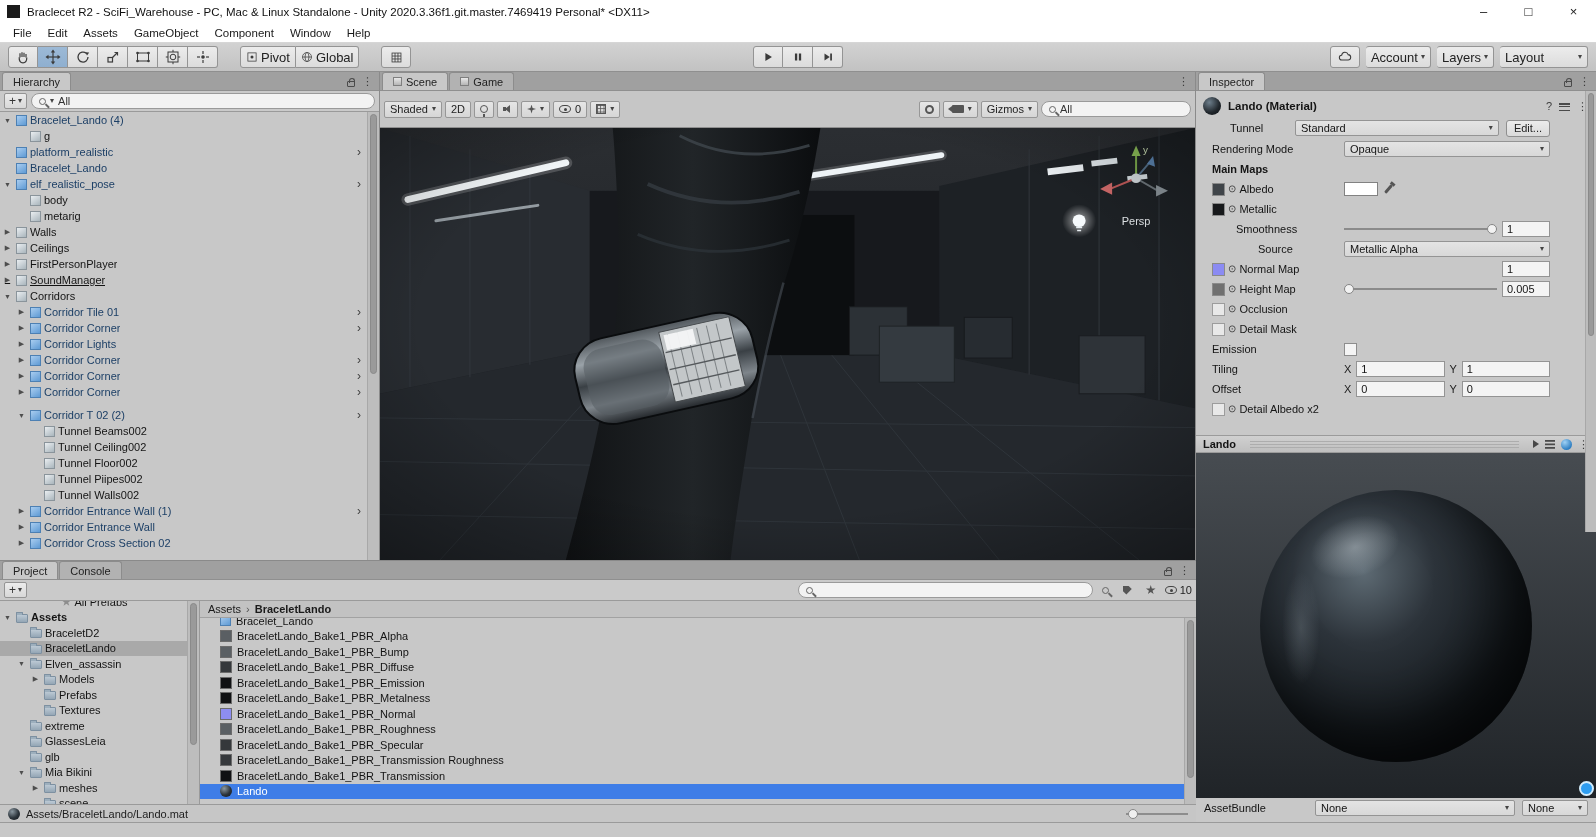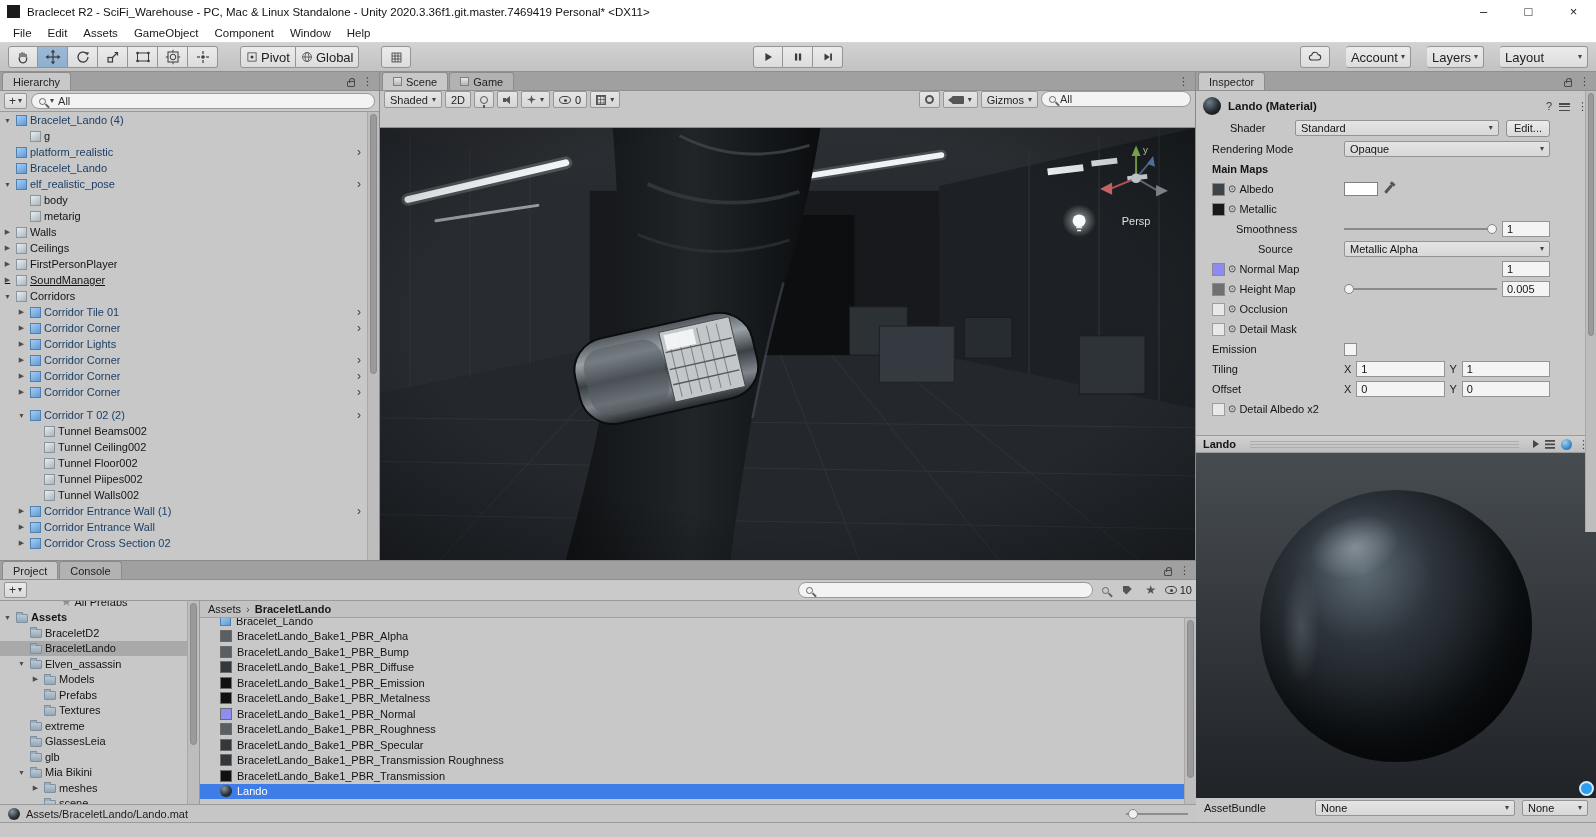--- a/index.html
+++ b/index.html
@@ -16,21 +16,21 @@
 .menubar{height:20px;background:#fff;display:flex;align-items:center;padding-left:5px;border-bottom:1px solid #d6d6d6;flex:none}
 .menu-item{padding:2px 8px;font-size:11.5px;color:#1a1a1a}
 .toolbar{height:29px;background:linear-gradient(#d2d2d2,#c2c2c2);border-bottom:1px solid #8f8f8f;display:flex;align-items:center;padding:0 8px;position:relative;flex:none}
 .tool-group{display:flex}
 .tbtn{height:22px;min-width:30px;background:linear-gradient(#ececec,#dcdcdc);border:1px solid #949494;display:flex;align-items:center;justify-content:center;gap:3px;padding:0 5px}
 .tbtn+.tbtn{border-left:none}
 .tbtn.first{border-radius:3px 0 0 3px}.tbtn.last{border-radius:0 3px 3px 0}.tbtn.only{border-radius:3px}
 .tbtn.active{background:linear-gradient(#9cb9d6,#8fafd0)}
 .pivot-group{display:flex;margin-left:22px}
 .play-group{display:flex;position:absolute;left:50%;transform:translateX(-50%)}
-.right-group{margin-left:auto;display:flex;gap:16px;align-items:flex-end}
+.right-group{margin-left:auto;display:flex;gap:6px;align-items:flex-end}
 .dd-arrow{font-size:8px;color:#444;line-height:1}
 .tb-label{font-size:13px;color:#222}
 
 
 .main{flex:1;display:flex;min-height:0}
 .left-stack{width:1196px;display:flex;flex-direction:column;flex:none}
 .top-row{height:488px;display:flex;flex:none}
 .tabbar{height:19px;background:#a0a0a0;display:flex;align-items:flex-end;padding-left:2px;flex:none;border-bottom:1px solid #8f8f8f}
 .tab{height:18px;padding:0 10px;background:#b2b2b2;margin-right:1px;display:flex;align-items:center;gap:4px;font-size:11px;border:1px solid #8c8c8c;border-bottom:none;border-radius:3px 3px 0 0;color:#222}
 .tab.active{background:#c8c8c8;font-weight:bold;font-weight:normal}
@@ -66,21 +66,21 @@
 .navarrow{position:absolute;right:6px;color:#3f3f3f;font-size:12px;line-height:1}
 .trow.sel-gray{background:#a9a9a9}
 .hier-tree{flex:1;overflow:hidden;background:#c8c8c8}
 
 
 .hierarchy-panel{width:380px;display:flex;flex-direction:column;border-right:1px solid #8a8a8a;flex:none;background:#c8c8c8}
 .hier-body{flex:1;display:flex;min-height:0}
 
 
 .scene-panel{width:816px;display:flex;flex-direction:column;flex:none;border-right:1px solid #8a8a8a}
-.scene-toolbar{height:37px;background:#c6c6c6;border-bottom:1px solid #8f8f8f;display:flex;align-items:flex-start;gap:3px;padding:0 4px;flex:none}
+.scene-toolbar{height:37px;background:#c6c6c6;border-bottom:1px solid #8f8f8f;display:flex;align-items:center;gap:3px;padding:0 4px;flex:none}
 .st-dd,.st-btn{height:17px;border:1px solid #979797;background:linear-gradient(#e6e6e6,#d6d6d6);border-radius:2px;display:flex;align-items:center;gap:4px;padding:0 5px;font-size:11px;color:#222}
 .spacer{flex:1}
 .scene-view{flex:1;position:relative;background:#17191c;min-height:0}
 .scene-svg{position:absolute;inset:0;width:100%;height:100%}
 .i-bulb{width:8px;height:8px;border-radius:50%;border:1.5px solid #555;position:relative}
 .i-bulb::after{content:'';position:absolute;left:2px;top:8px;width:2px;height:3px;background:#555}
 .i-speaker{width:9px;height:9px;position:relative}
 .i-speaker::before{content:'';position:absolute;left:0;top:2.5px;width:3px;height:4px;background:#555}
 .i-speaker::after{content:'';position:absolute;left:2px;top:0.5px;border-top:4px solid transparent;border-bottom:4px solid transparent;border-right:5px solid #555}
 .i-fx{width:9px;height:9px;background:#555;clip-path:polygon(50% 0,62% 38%,100% 50%,62% 62%,50% 100%,38% 62%,0 50%,38% 38%)}
@@ -898,21 +898,21 @@
       </div>
       <div class="insp-body">
         <div class="mat-header">
           <span class="mat-thumb"></span>
           <span class="mat-title">Lando (Material)</span>
           <span class="hdr-ic">?</span>
           <span class="i-sliders"></span>
           <span class="hdr-ic">⋮</span>
         </div>
         <div class="shader-row">
-          <span class="shader-label">Shader</span>
+          <span class="shader-label">Tunnel</span>
           <div class="dd">
               <span class="dd-val">Standard</span>
               <span class="dd-arrow">▾</span>
             </div>
           <button class="btn">Edit...</button>
         </div>
         <div class="props">
           <div class="prow">
             <div class="plabels">
                 <span class="plabel">Rendering Mode</span>

